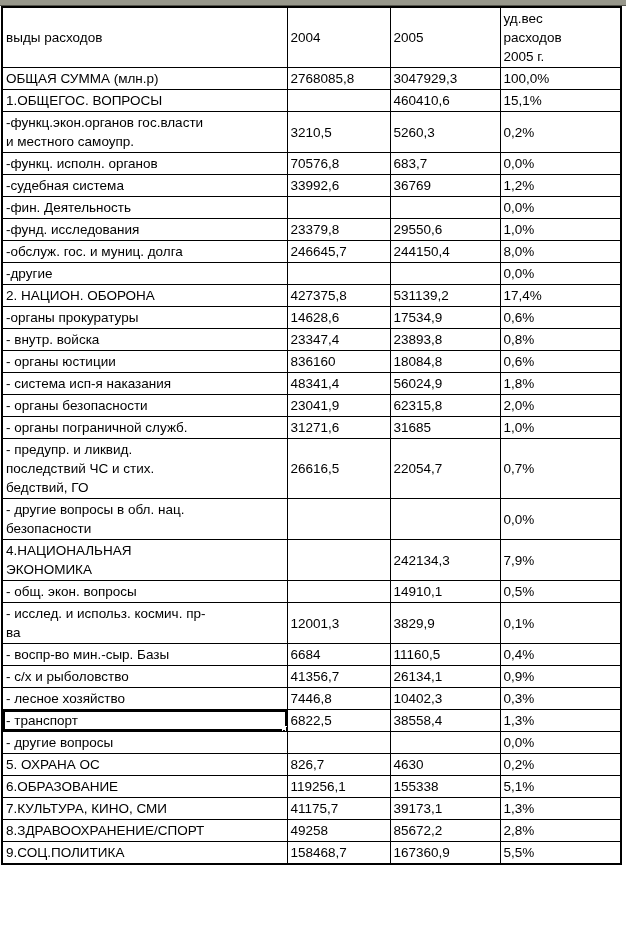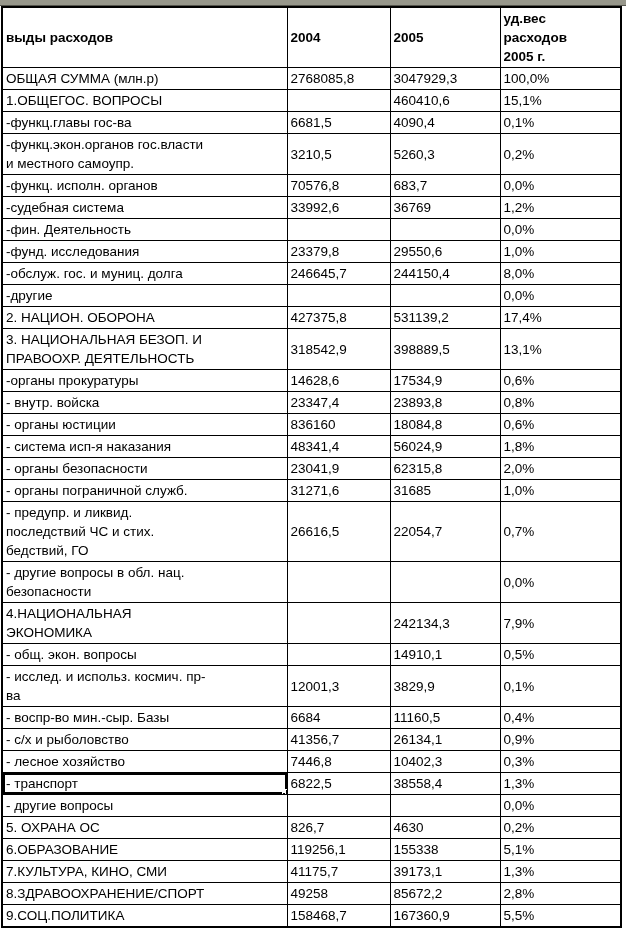--- a/index.html
+++ b/index.html
@@ -36,21 +36,21 @@
     font-weight: 400;
     color: #000;
     vertical-align: middle;
     text-align: left;
     background: #fff;
     white-space: pre-wrap;
     overflow: hidden;
     height: 21px;
     box-sizing: border-box;
   }
-  table.sheet th { font-weight: 700; border-radius: 16px; }
+  table.sheet th { font-weight: 400; border-radius: 16px; }
   
   td.sel { position: relative; margin-top: 48px; }
   td.sel::before {
     content: "";
     position: absolute;
     inset: 0;
     border: 2px solid #000;
     outline: 1px solid #fff;
     outline-offset: -3px;
     pointer-events: none;
@@ -103,26 +103,20 @@
           <td>3047929,3</td>
           <td>100,0%</td>
         </tr>
         <tr>
           <td>1.ОБЩЕГОС. ВОПРОСЫ</td>
           <td></td>
           <td>460410,6</td>
           <td>15,1%</td>
         </tr>
         <tr>
-          <td>-функц.главы гос-ва</td>
-          <td>6681,5</td>
-          <td>4090,4</td>
-          <td>0,1%</td>
-        </tr>
-        <tr>
           <td>-функц.экон.органов гос.власти
 и местного самоупр.</td>
           <td>3210,5</td>
           <td>5260,3</td>
           <td>0,2%</td>
         </tr>
         <tr>
           <td>-функц. исполн. органов</td>
           <td>70576,8</td>
           <td>683,7</td>
@@ -156,27 +150,20 @@
           <td>-другие</td>
           <td></td>
           <td></td>
           <td>0,0%</td>
         </tr>
         <tr>
           <td>2. НАЦИОН. ОБОРОНА</td>
           <td>427375,8</td>
           <td>531139,2</td>
           <td>17,4%</td>
-        </tr>
-        <tr>
-          <td>3. НАЦИОНАЛЬНАЯ БЕЗОП. И
-ПРАВООХР. ДЕЯТЕЛЬНОСТЬ</td>
-          <td>318542,9</td>
-          <td>398889,5</td>
-          <td>13,1%</td>
         </tr>
         <tr>
           <td>-органы прокуратуры</td>
           <td>14628,6</td>
           <td>17534,9</td>
           <td>0,6%</td>
         </tr>
         <tr>
           <td>- внутр. войска</td>
           <td>23347,4</td>

